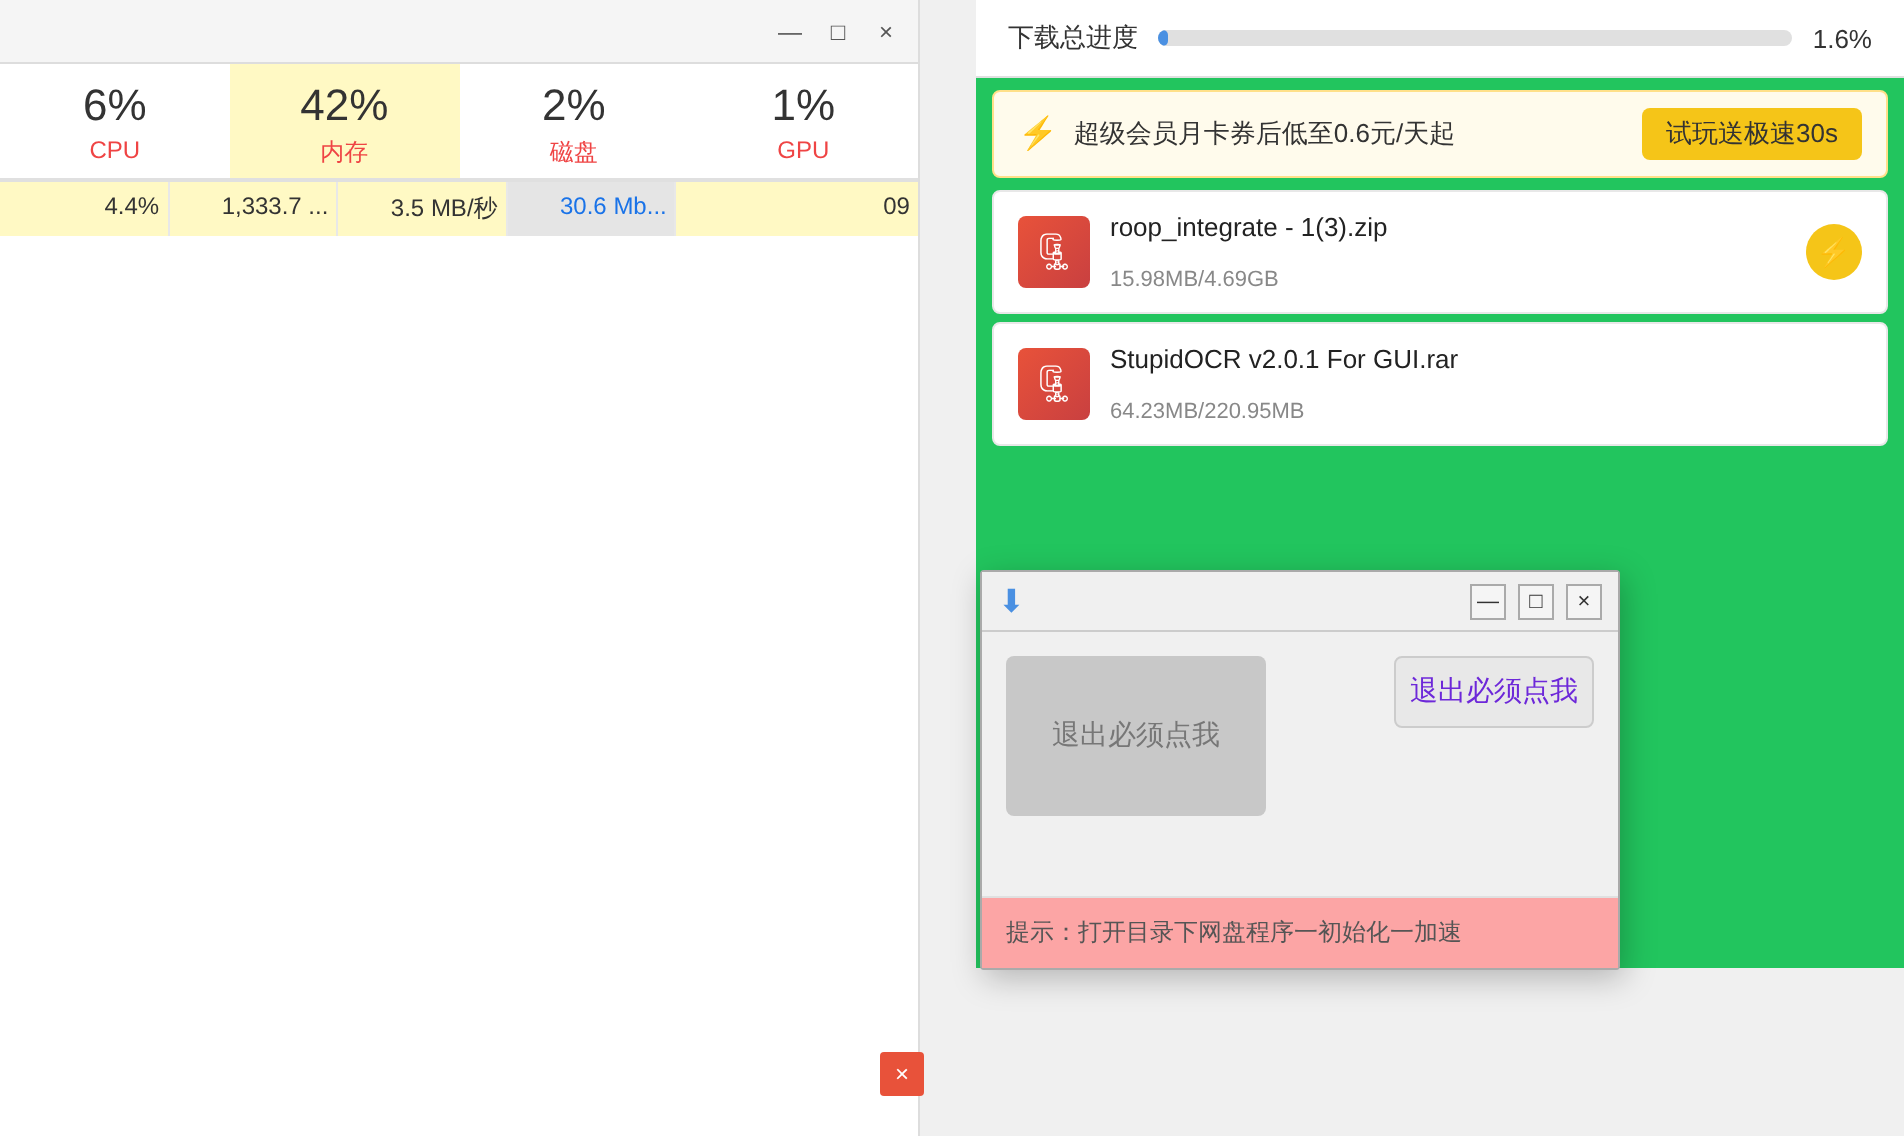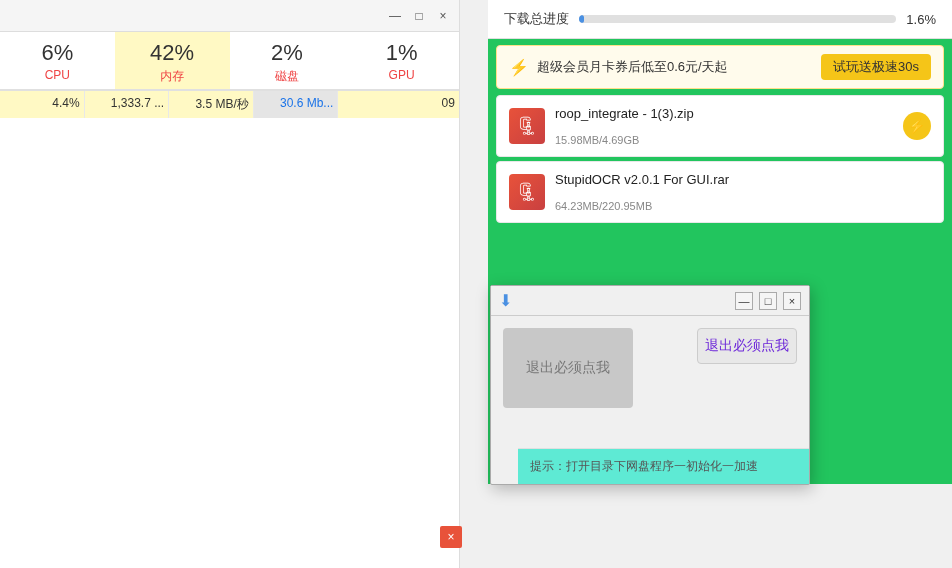--- a/index.html
+++ b/index.html
@@ -330,28 +330,27 @@
       cursor: pointer;
       color: #6d28d9;
     }
 
     .popup-btn.primary {
       background: #e8e8e8;
     }
 
     .popup-footer {
       height: 36px;
-      background: #5eead4;
+      background: #fca5a5;
       border-top: 1px solid #e0e0e0;
       display: flex;
       align-items: center;
       padding: 0 12px;
       font-size: 12px;
       color: #555;
-      margin-left: 27px;
     }
 
     
     .stat-col.partial {
       overflow: hidden;
     }
 
     .close-icon-x {
       position: absolute;
       bottom: 20px;

